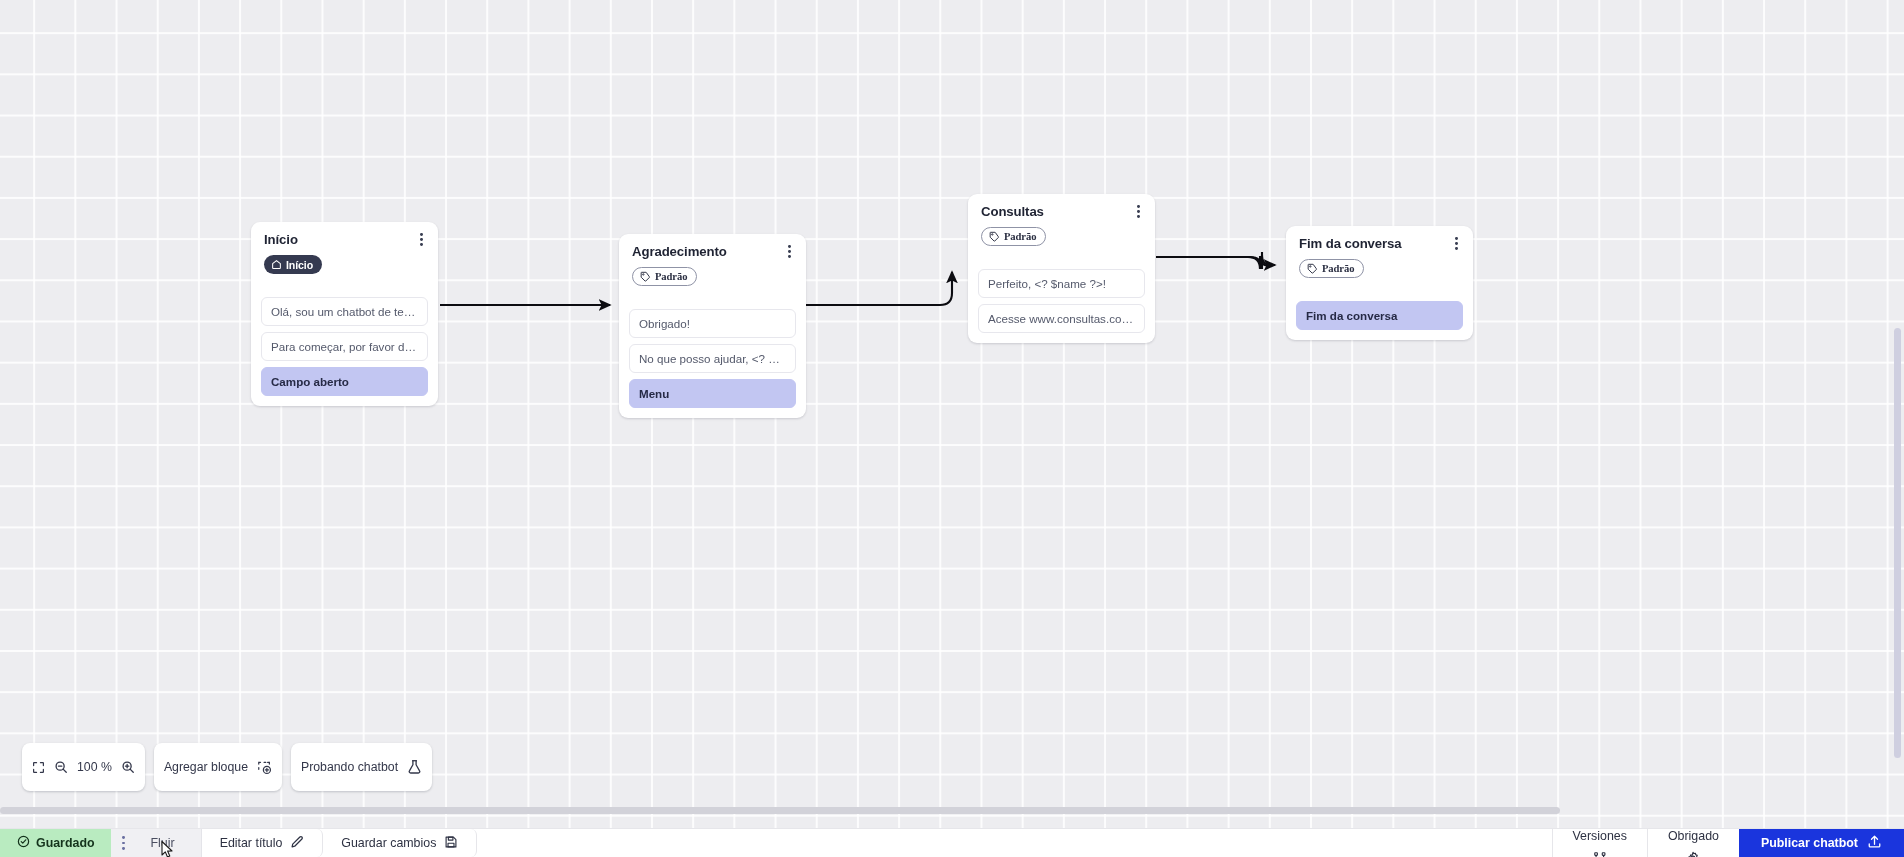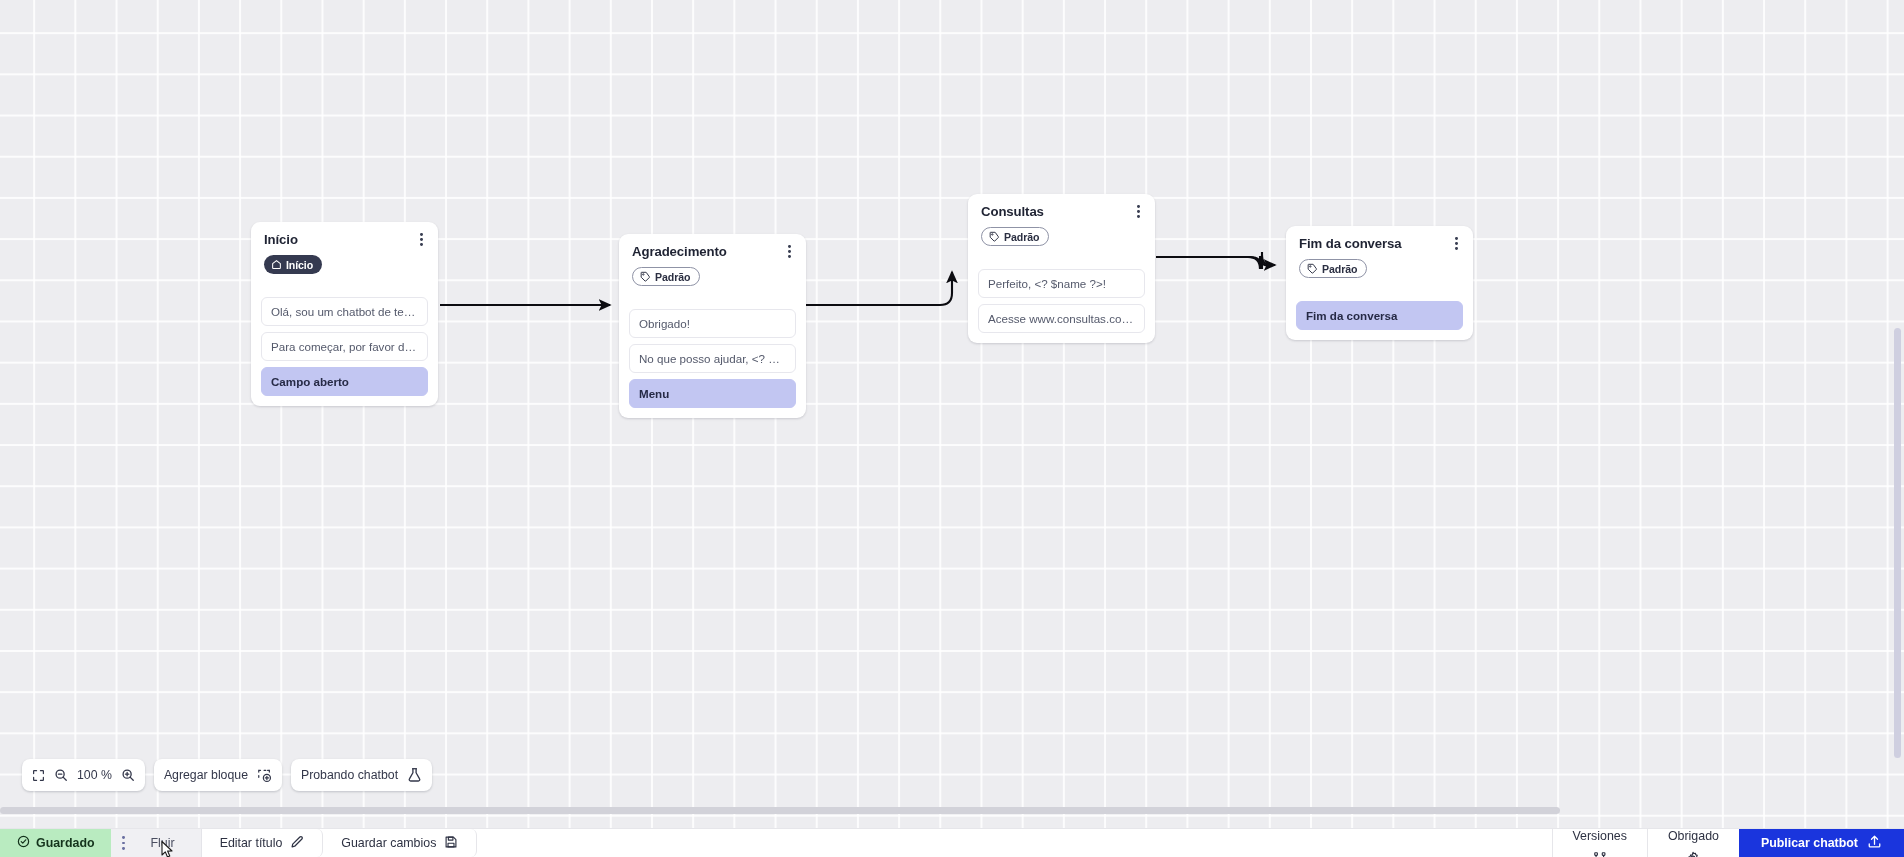--- a/index.html
+++ b/index.html
@@ -75,20 +75,21 @@
     font-size: 10.6px;
     font-weight: 700;
     letter-spacing: -0.1px;
     white-space: nowrap;
   }
   .badge.dark { background: #353a50; color: #ffffff; }
   .badge.outline {
     background: #ffffff;
     color: #2b2f42;
     border: 1px solid #8f93a6;
+    font-family: Liberation Serif, serif;
   }
   .badge svg { display: block; }
 
   .node-body { margin-top: 23px; display: flex; flex-direction: column; gap: 6px; }
   .msg {
     background: #ffffff;
     border: 1px solid #e7e7ed;
     border-radius: 6px;
     font-size: 11.6px;
     color: #54596b;
@@ -114,21 +115,21 @@
     left: 22px; bottom: 45px;
     display: flex;
     gap: 9px;
     z-index: 6;
   }
   .tb-group {
     display: flex;
     align-items: center;
     background: #ffffff;
     border-radius: 8px;
-    height: 32px;
+    height: 48px;
     box-shadow: 0 1px 3px rgba(16,24,40,0.13), 0 1px 2px rgba(16,24,40,0.07);
     padding: 0 10px;
     gap: 9px;
     white-space: nowrap;
   }
   .tb-group .lbl {
     font-size: 12.3px;
     color: #33374a;
     font-weight: 400;
   }

